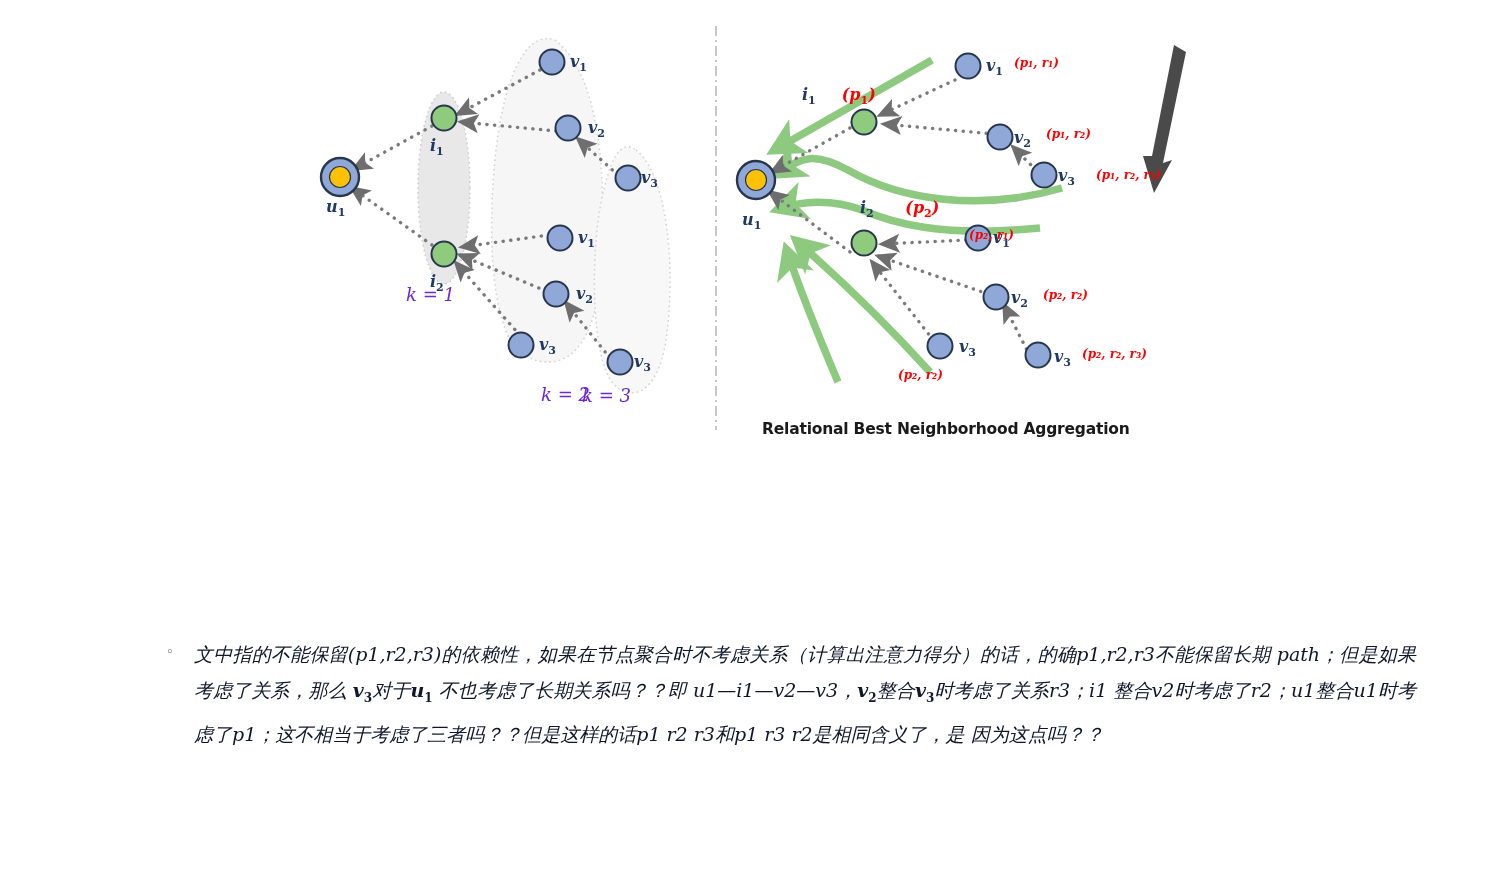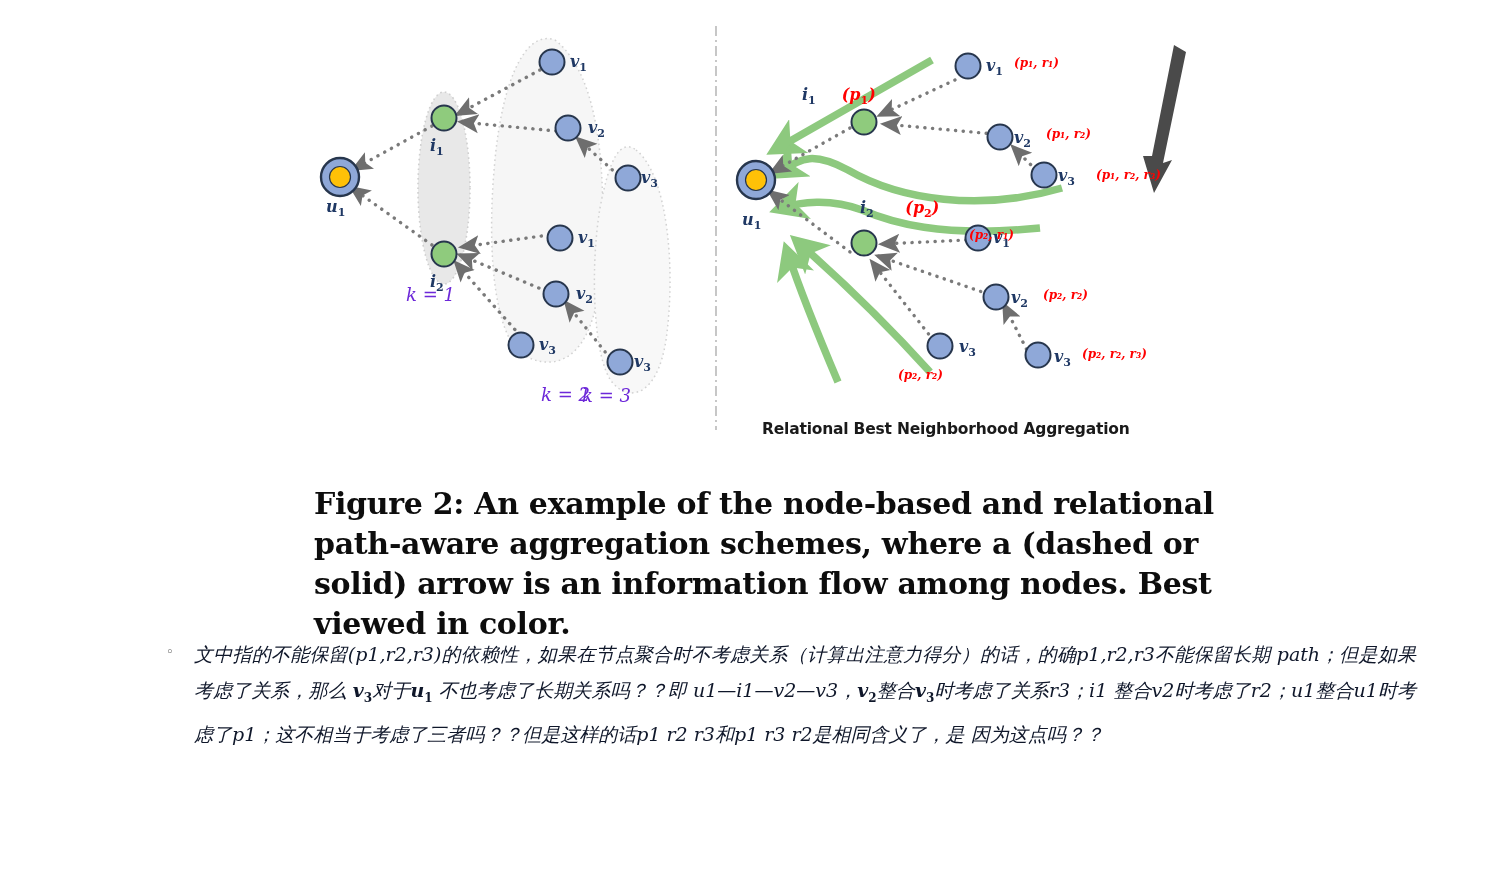--- a/index.html
+++ b/index.html
@@ -245,21 +245,20 @@
     <div class="nlab" style="left:1054px;top:347px;">
       <span>v</span><sub>3</sub>
     </div>
     <div class="rlab" style="left:1082px;top:347px;">(p₂, r₂, r₃)</div>
 
     <div class="rlab" style="left:898px;top:368px;">(p₂, r₂)</div>
 
     <div class="panel-caption" id="cap-right">Relational Best Neighborhood Aggregation</div>
   </div>
 
-  <div id="caption">Figure 2: An example of the node-based and relational path-aware aggregation schemes, where a (dashed or solid) arrow is an information flow among nodes. Best viewed in color.</div>
 
   <div id="note">
     <span class="bullet">◦</span>
     <div class="ntext">
       <span>文中指的不能保留(p1,r2,r3)的依赖性，如果在节点聚合时不考虑关系（计算出注意力得分）的话，的确p1,r2,r3不能保留长期</span>
       <span>path；但是如果考虑了关系，那么 </span><i class="v"><span>v</span><sub>3</sub></i><span>对于</span><i class="v"><span>u</span><sub>1</sub></i><span> 不也考虑了长期关系吗？？即 u1—i1—v2—v3，</span><i class="v"><span>v</span><sub>2</sub></i><span>整合</span><i class="v"><span>v</span><sub>3</sub></i><span>时考虑了关系r3；i1</span>
       <span>整合v2时考虑了r2；u1整合u1时考虑了p1；这不相当于考虑了三者吗？？但是这样的话p1 r2 r3和p1 r3 r2是相同含义了，是</span>
       <span>因为这点吗？？</span>
     </div>
   </div>

